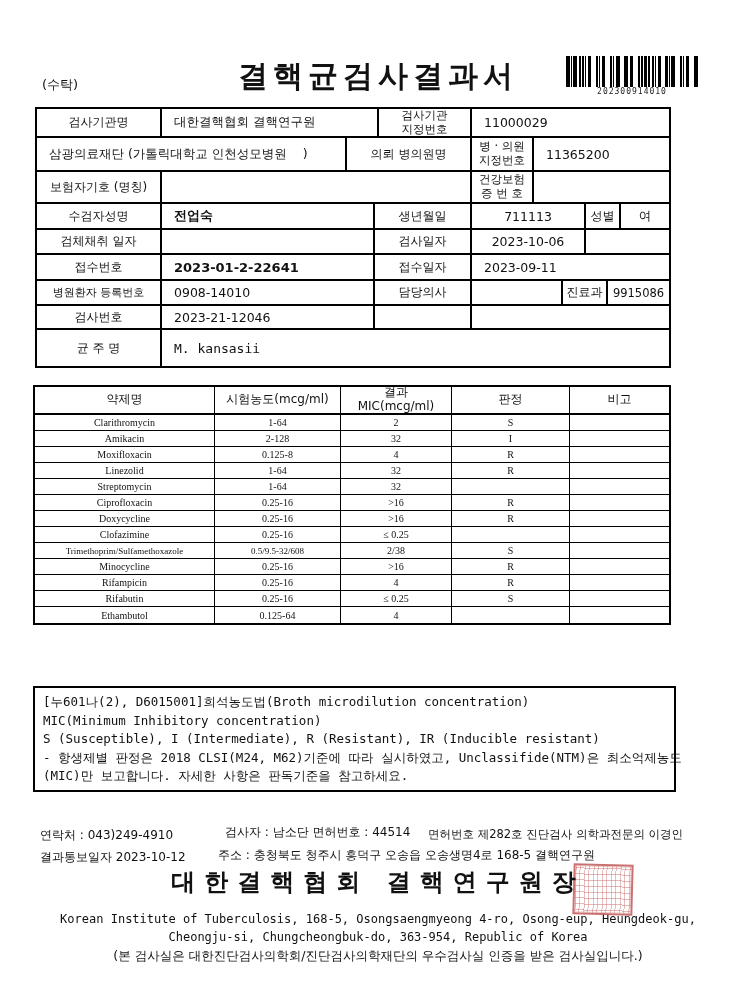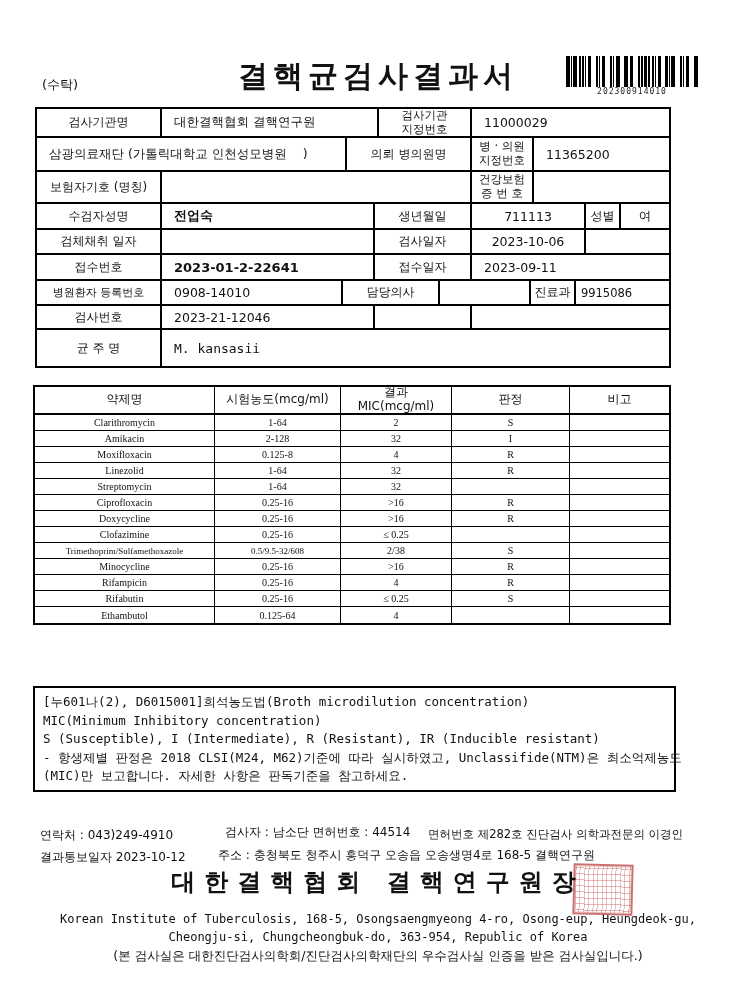--- a/index.html
+++ b/index.html
@@ -119,21 +119,21 @@
       <div class="ic valc" style="width:83px"></div>
     </div>
     <div class="irow" style="height:26px">
       <div class="ic lbl" style="width:125px">접수번호</div>
       <div class="ic val bold" style="width:213px">2023-01-2-22641</div>
       <div class="ic lbl" style="width:97px">접수일자</div>
       <div class="ic val" style="width:182px">2023-09-11</div>
     </div>
     <div class="irow" style="height:25px">
       <div class="ic lbl" style="width:125px;font-size:11px">병원환자 등록번호</div>
-      <div class="ic val" style="width:181px">0908-14010</div>
+      <div class="ic val" style="width:213px">0908-14010</div>
       <div class="ic lbl" style="width:97px">담당의사</div>
       <div class="ic val" style="width:91px"></div>
       <div class="ic lbl" style="width:45px">진료과</div>
       <div class="ic valc" style="width:61px;font-size:11.5px">9915086</div>
     </div>
     <div class="irow" style="height:24px">
       <div class="ic lbl" style="width:125px">검사번호</div>
       <div class="ic val" style="width:213px">2023-21-12046</div>
       <div class="ic val" style="width:97px"></div>
       <div class="ic val" style="width:197px"></div>

